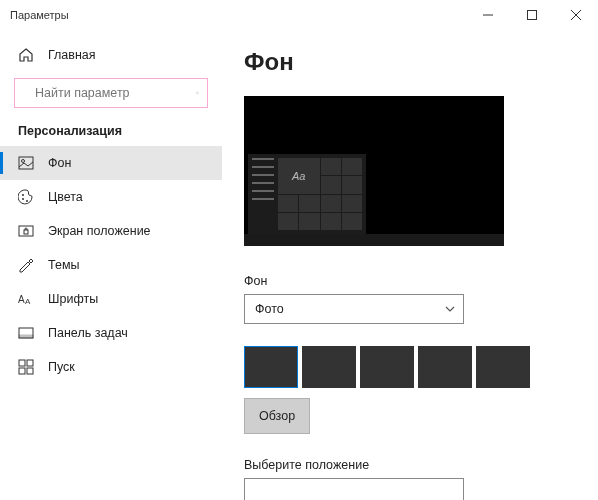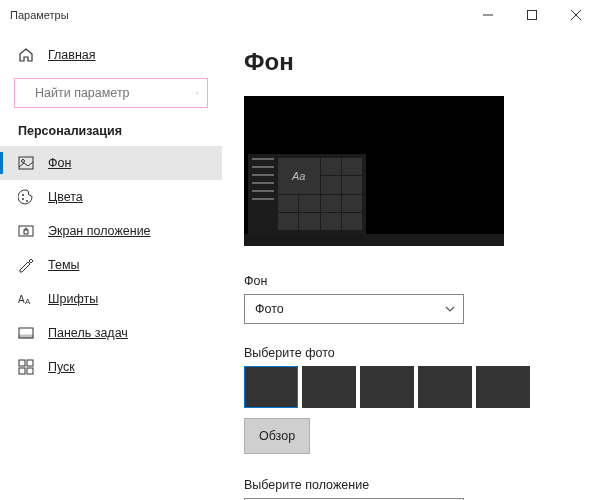--- a/index.html
+++ b/index.html
@@ -11,21 +11,21 @@
 .titlebar .controls { display: flex; }
 .titlebar .controls .winbtn { width: 44px; height: 30px; display: flex; align-items: center; justify-content: center; }
 .titlebar .controls .winbtn svg { width: 10px; height: 10px; }
 
 
 .main { display: flex; height: calc(500px - 30px); }
 .sidebar { width: 222px; padding: 8px 0 0 0; position: relative; }
 .content { flex: 1; padding: 18px 28px 0 22px; overflow-y: auto; }
 
 
-.side-row { display: flex; align-items: center; height: 34px; padding: 0 0 0 18px; gap: 14px; font-size: 12.5px; cursor: pointer; text-decoration: underline; }
+.side-row { display: flex; align-items: center; height: 34px; padding: 0 0 0 18px; gap: 14px; font-size: 12.5px; cursor: pointer; }
 .side-row.active { background: #e6e6e6; position: relative; }
 .side-row.active::before { content: ""; position: absolute; left: 0; top: 6px; bottom: 6px; width: 3px; background: #0078d7; }
 .side-icon { width: 16px; height: 16px; flex-shrink: 0; display: flex; align-items: center; justify-content: center; }
 .side-icon svg { width: 16px; height: 16px; }
 
 
 .searchwrap { padding: 6px 14px 10px 14px; }
 .searchbox { display: flex; align-items: center; height: 30px; border: 1px solid #f9a8d4; padding: 0 8px 0 20px; }
 .searchbox input { flex: 1; border: none; outline: none; font-size: 12.5px; background: transparent; }
 .searchbox .searchglyph { width: 14px; height: 14px; opacity: .7; }
@@ -222,21 +222,20 @@
     </div>
 
     <div class="label">Фон</div>
     <div class="dropdown">
       <span>Фото</span>
       <svg class="chev" viewBox="0 0 10 10">
           <polyline points="1,3 5,7 9,3" fill="none" stroke="#555" stroke-width="1.2"></polyline>
         </svg>
     </div>
 
-    <div class="label">Выберите фото</div>
     <div class="thumbs">
       <div class="thumb sel th1"></div>
       <div class="thumb th2"></div>
       <div class="thumb th3"></div>
       <div class="thumb th4"></div>
       <div class="thumb th5"></div>
     </div>
     <div class="browse-btn">Обзор</div>
 
     <div class="label" style="font-weight:400">Выберите положение</div>

